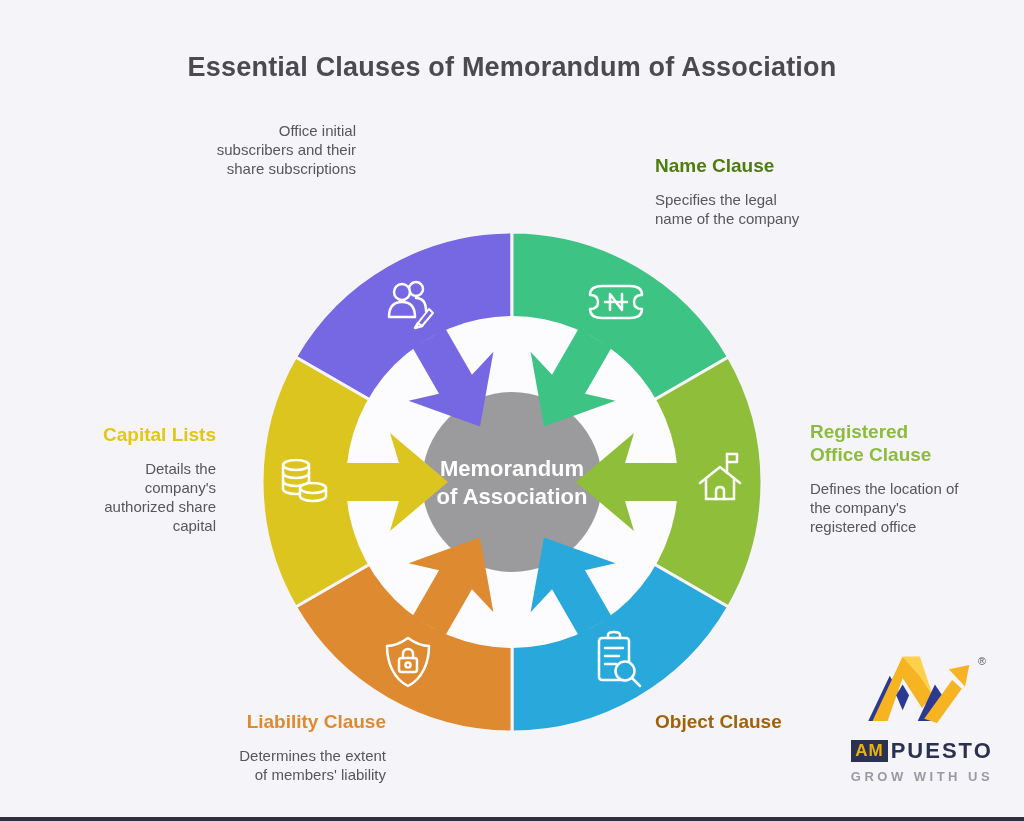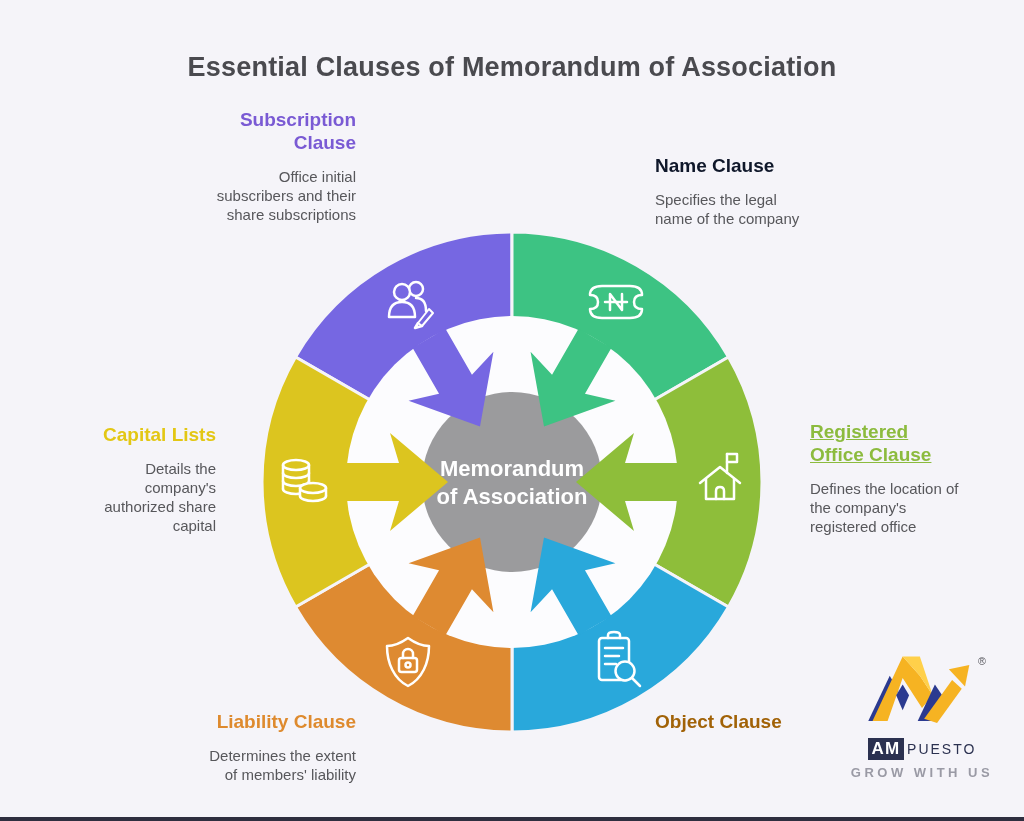--- a/index.html
+++ b/index.html
@@ -16,50 +16,49 @@
   .clause .c-title{font-size:19px;font-weight:bold;line-height:1.22;}
   .clause .c-desc{font-size:15px;color:#57575b;line-height:19px;margin-top:13px;}
   .al-right{text-align:right;}
   .al-left{text-align:left;}
   .subscription{right:668px;top:108px;width:170px;}
   .subscription .c-desc{width:140px;margin-left:auto;}
   .name{left:655px;top:154px;width:150px;}
   .registered{left:810px;top:420px;width:152px;}
   .object{left:655px;top:710px;width:160px;}
   .object .c-desc{width:152px;}
-  .liability{right:668px;top:710px;width:195px;}
+  .liability{right:638px;top:710px;width:195px;}
   .liability .c-desc{width:150px;margin-left:auto;}
   .capital{right:808px;top:423px;width:152px;}
   .capital .c-desc{width:128px;margin-left:auto;}
   .tc-subscription{color:#7a5ad4;}
-  .tc-name{color:#0f172a;}
-  .tc-registered{color:#8cbb3e;text-decoration:underline;}
+  .tc-name{color:#4d7c0f;}
+  .tc-registered{color:#8cbb3e;}
   .tc-object{color:#a16207;}
   .tc-liability{color:#de8a2e;}
   .tc-capital{color:#e3c714;}
   .wheel{position:absolute;left:252px;top:222px;}
   .icon-stroke{fill:none;stroke:#ffffff;stroke-width:2.5;stroke-linecap:round;stroke-linejoin:round;}
   .logo{position:absolute;left:846px;top:650px;width:152px;text-align:center;}
   .logo-mark{display:block;margin:0 auto;}
   .wordmark{display:flex;align-items:center;justify-content:center;margin-top:2px;}
-  .am-box{background:#2b3150;color:#ffffff;font-weight:bold;font-size:17px;
+  .am-box{background:#2b3150;color:#eab308;font-weight:bold;font-size:17px;
           padding:1px 4px;letter-spacing:1px;}
-  .puesto{color:#2b3150;font-size:14px;letter-spacing:2px;margin-left:3px;font-weight:400;}
+  .puesto{color:#2b3150;font-size:22px;letter-spacing:2px;margin-left:3px;font-weight:700;}
   .tagline{font-size:13px;letter-spacing:3.5px;color:#9a9aa5;margin-top:5px;font-weight:bold;}
   .bottom-strip{position:absolute;left:0;bottom:0;width:100%;height:4px;background:#2e2e3f;}
 </style>
 </head>
 <body>
 
 <div class="canvas">
 
   <div class="title">Essential Clauses of Memorandum of Association</div>
 
   <div class="clause subscription al-right">
-    <div class="c-title tc-subscription">Subscription Clause</div>
     <div class="c-desc">Office initial subscribers and their share subscriptions</div>
   </div>
 
   <div class="clause name al-left">
     <div class="c-title tc-name">Name Clause</div>
     <div class="c-desc">Specifies the legal name of the company</div>
   </div>
 
   <div class="clause registered al-left">
     <div class="c-title tc-registered">Registered Office Clause</div>

